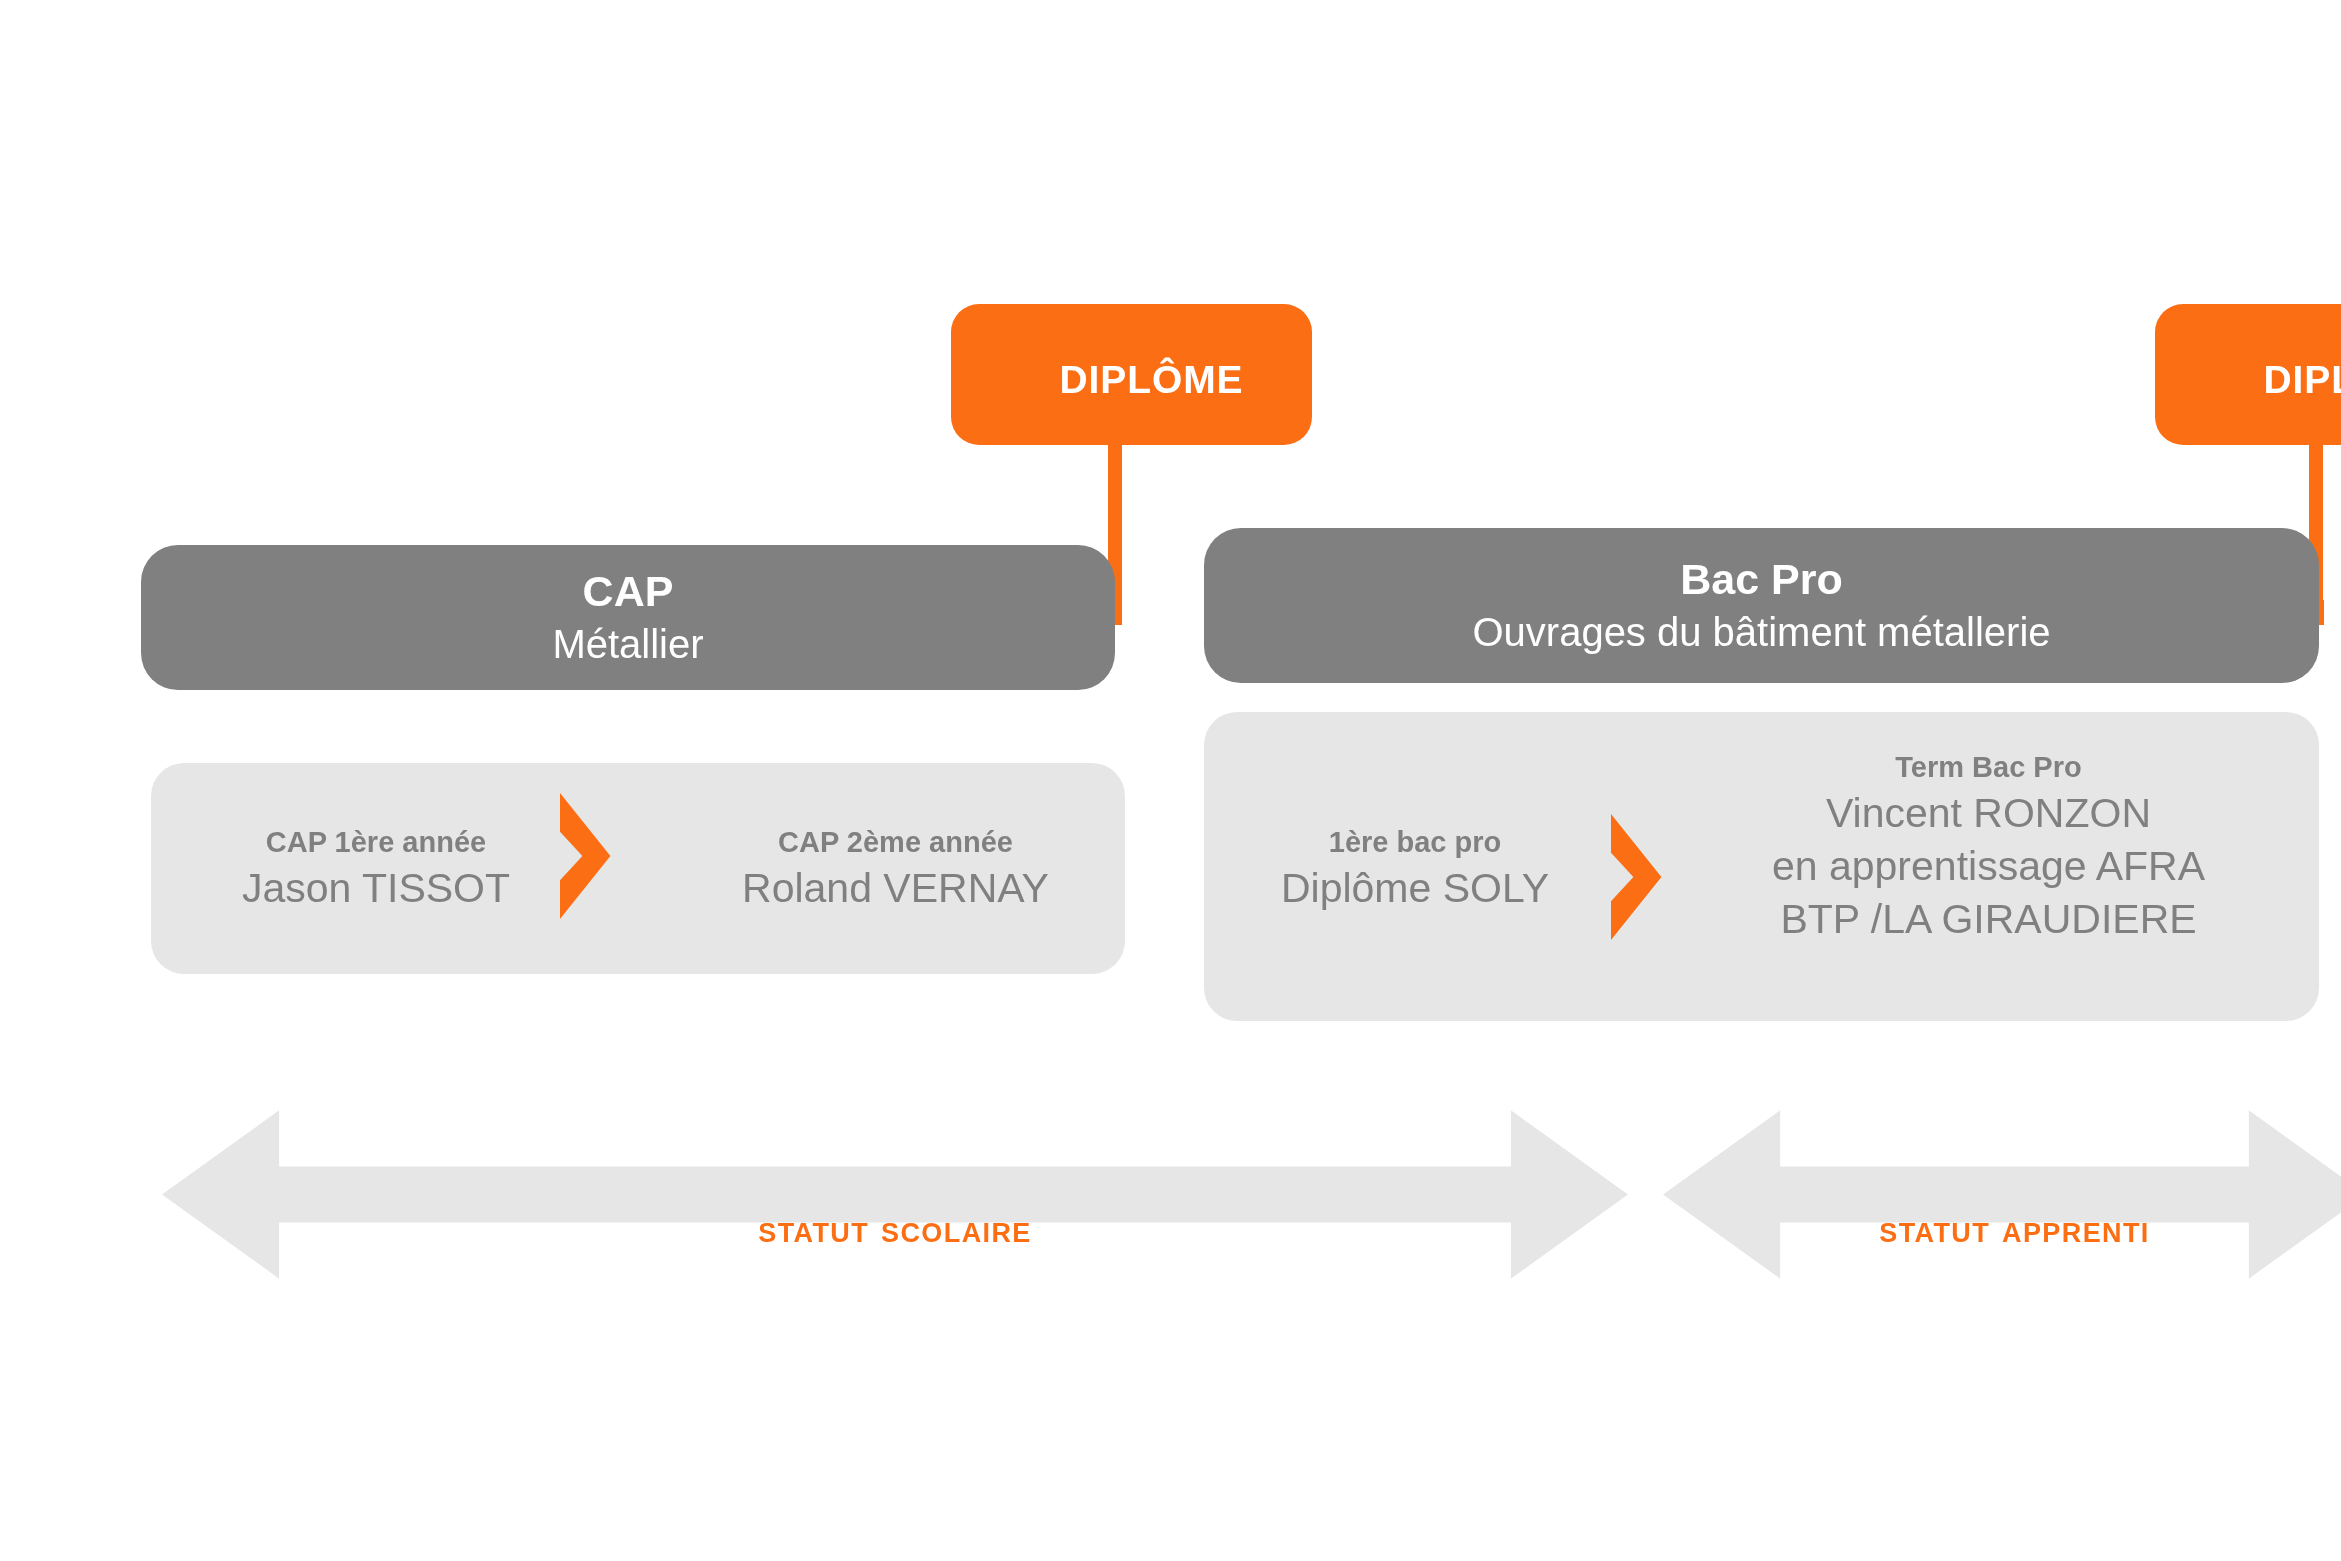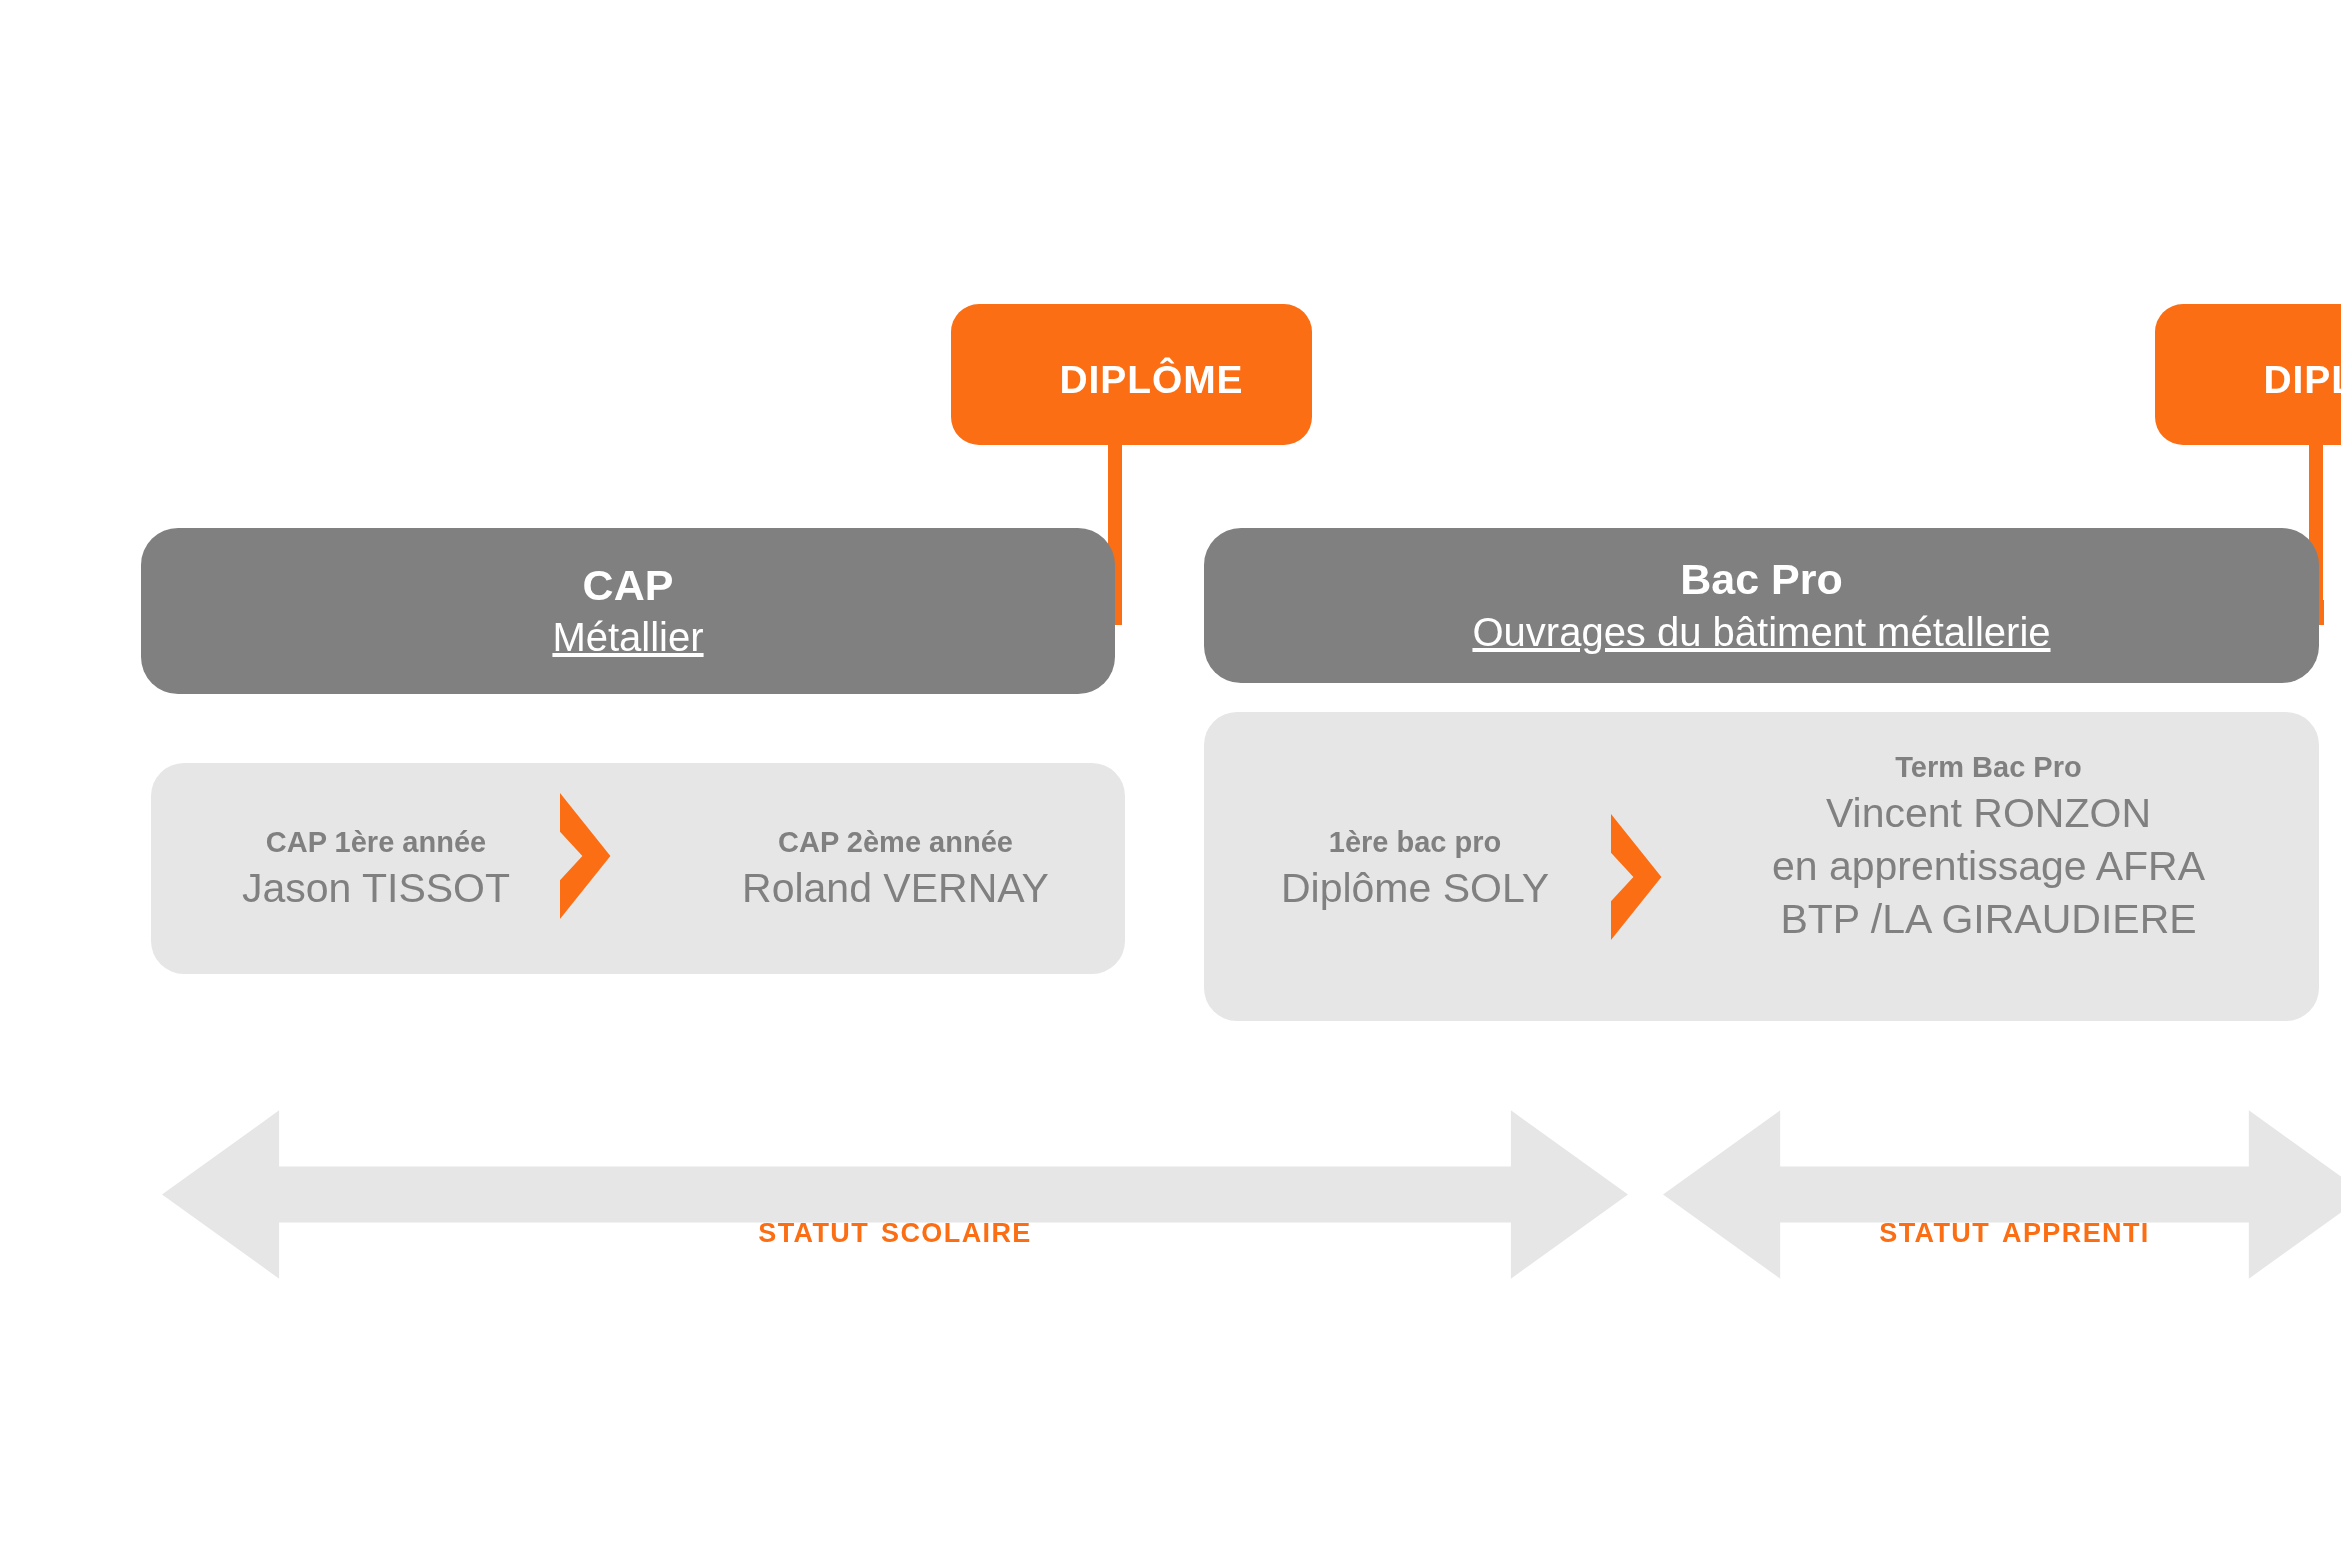--- a/index.html
+++ b/index.html
@@ -32,21 +32,21 @@
   
   .grade-bar{
     position:absolute;
     background:#808080;
     border-radius:37px;
     display:flex;flex-direction:column;
     align-items:center;justify-content:center;
     color:#ffffff;text-align:center;
   }
   .grade-bar .gb-title{font-size:43px;font-weight:700;line-height:1.12;}
-  .grade-bar .gb-sub{font-size:40px;font-weight:400;line-height:1.18;margin-top:5.6px;text-decoration:underline;}
+  .grade-bar .gb-sub{font-size:40px;font-weight:400;line-height:1.18;margin-top:5.6px;}
 
   
   .cohort-box{
     position:absolute;
     background:#E6E6E6;
     border-radius:33px;
     color:#808080;
   }
   .cohort-cell{
     position:absolute;
@@ -78,21 +78,21 @@
 <body>
 
 <div class="stage">
 
   <div class="diploma-badge" style="left:951px;top:304px;width:361px;height:141px;">
     <span class="sc">Diplôme</span>
   </div>
   <div class="diploma-stem" style="left:1108px;top:440px;width:14px;height:185px;"></div>
   <div class="diploma-foot" style="left:1070px;top:600px;width:52px;height:25px;"></div>
 
-  <div class="grade-bar" style="left:141px;top:528px;width:974px;height:166px;">
+  <div class="grade-bar" style="left:141px;top:545px;width:974px;height:145px;">
     <span class="gb-title">CAP</span>
     <span class="gb-sub">Métallier</span>
   </div>
 
   <div class="cohort-box" style="left:151px;top:763px;width:974px;height:211px;">
     <div class="cohort-cell" style="left:14px;top:61px;width:422px;">
       <span class="c-head">CAP  1ère année</span>
       <span class="c-name">Jason TISSOT</span>
     </div>
 

